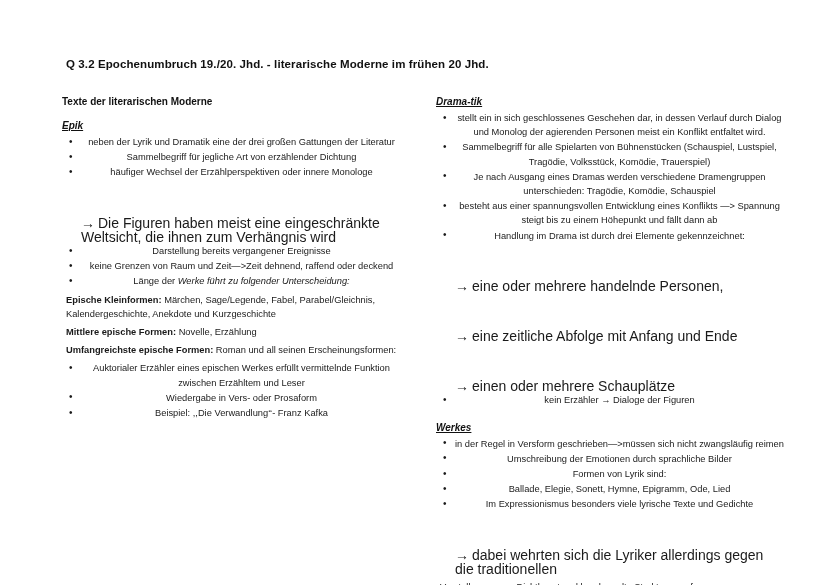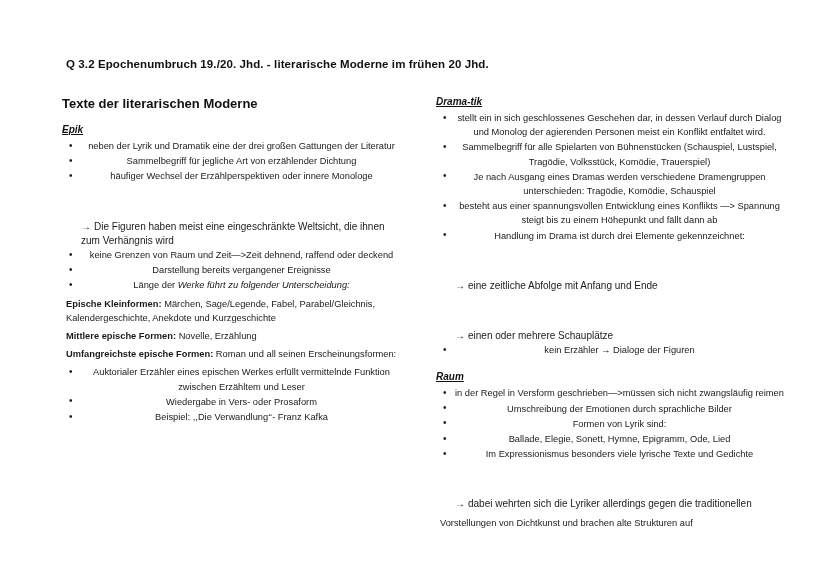--- a/index.html
+++ b/index.html
@@ -35,21 +35,21 @@
   }
   .col {
     width: 340px;
     flex: 0 0 340px;
   }
   .col-right {
     width: 348px;
     flex: 0 0 348px;
   }
   .sec-head {
-    font-size: 13px;
+    font-size: 10px;
     font-weight: 700;
     margin: 0 0 13px 0;
     color: #111;
   }
   .sub-head {
     font-size: 10px;
     font-weight: 700;
     font-style: italic;
     text-decoration: underline;
     margin: 0 0 4px 0;
@@ -74,21 +74,21 @@
   }
   ul.bullets > li::before {
     content: "\2022";
     position: absolute;
     left: 7px;
     top: -0.5px;
     font-size: 10px;
     color: #1a1a1a;
   }
   .arrow-line {
-    font-size: 10px;
+    font-size: 14px;
     line-height: 14.2px;
     padding-left: 19px;
     color: #1a1a1a;
     margin-top: 36px;
   }
   .arrow-line .ar {
     margin-right: 3px;
   }
   .plain {
     font-size: 9.3px;
@@ -123,22 +123,22 @@
 
       <ul class="bullets">
         <li>neben der Lyrik und Dramatik eine der drei großen Gattungen der Literatur</li>
         <li>Sammelbegriff für jegliche Art von erzählender Dichtung</li>
         <li>häufiger Wechsel der Erzählperspektiven oder innere Monologe</li>
       </ul>
       <div class="arrow-line">
         <span class="ar">→</span><span>Die Figuren haben meist eine eingeschränkte Weltsicht, die ihnen zum Verhängnis wird</span>
       </div>
       <ul class="bullets">
+        <li>Darstellung bereits vergangener Ereignisse</li>
         <li>keine Grenzen von Raum und Zeit—&gt;Zeit dehnend, raffend oder deckend</li>
-        <li>Darstellung bereits vergangener Ereignisse</li>
         <li><span>Länge der </span><span class="ital">Werke führt zu folgender Unterscheidung:</span></li>
       </ul>
 
       <div class="plain">
         <span class="lbl">Epische Kleinformen:</span><span> Märchen, Sage/Legende, Fabel, Parabel/Gleichnis, Kalendergeschichte, Anekdote und Kurzgeschichte</span>
       </div>
       <div class="plain">
         <span class="lbl">Mittlere epische Formen:</span><span> Novelle, Erzählung</span>
       </div>
       <div class="plain">
@@ -159,31 +159,34 @@
 
       <ul class="bullets">
         <li>stellt ein in sich geschlossenes Geschehen dar, in dessen Verlauf durch Dialog und Monolog der agierenden Personen meist ein Konflikt entfaltet wird.</li>
         <li>Sammelbegriff für alle Spielarten von Bühnenstücken (Schauspiel, Lustspiel, Tragödie, Volksstück, Komödie, Trauerspiel)</li>
         <li>Je nach Ausgang eines Dramas werden verschiedene Dramengruppen unterschieden: Tragödie, Komödie, Schauspiel</li>
         <li>besteht aus einer spannungsvollen Entwicklung eines Konflikts —&gt; Spannung steigt bis zu einem Höhepunkt und fällt dann ab</li>
         <li>Handlung im Drama ist durch drei Elemente gekennzeichnet:</li>
       </ul>
 
       <div class="arrow-line">
+        <span class="ar">→</span><span>eine oder mehrere handelnde Personen,</span>
+      </div>
+      <div class="arrow-line">
         <span class="ar">→</span><span>eine zeitliche Abfolge mit Anfang und Ende</span>
       </div>
       <div class="arrow-line">
         <span class="ar">→</span><span>einen oder mehrere Schauplätze</span>
       </div>
 
       <ul class="bullets">
         <li>kein Erzähler → Dialoge der Figuren</li>
       </ul>
 
-      <div class="sub-head spaced">Raum</div>
+      <div class="sub-head spaced">Werkes</div>
 
       <ul class="bullets">
         <li>in der Regel in Versform geschrieben—&gt;müssen sich nicht zwangsläufig reimen</li>
         <li>Umschreibung der Emotionen durch sprachliche Bilder</li>
         <li>Formen von Lyrik sind:</li>
         <li>Ballade, Elegie, Sonett, Hymne, Epigramm, Ode, Lied</li>
         <li>Im Expressionismus besonders viele lyrische Texte und Gedichte</li>
       </ul>
 
       <div class="arrow-line">

